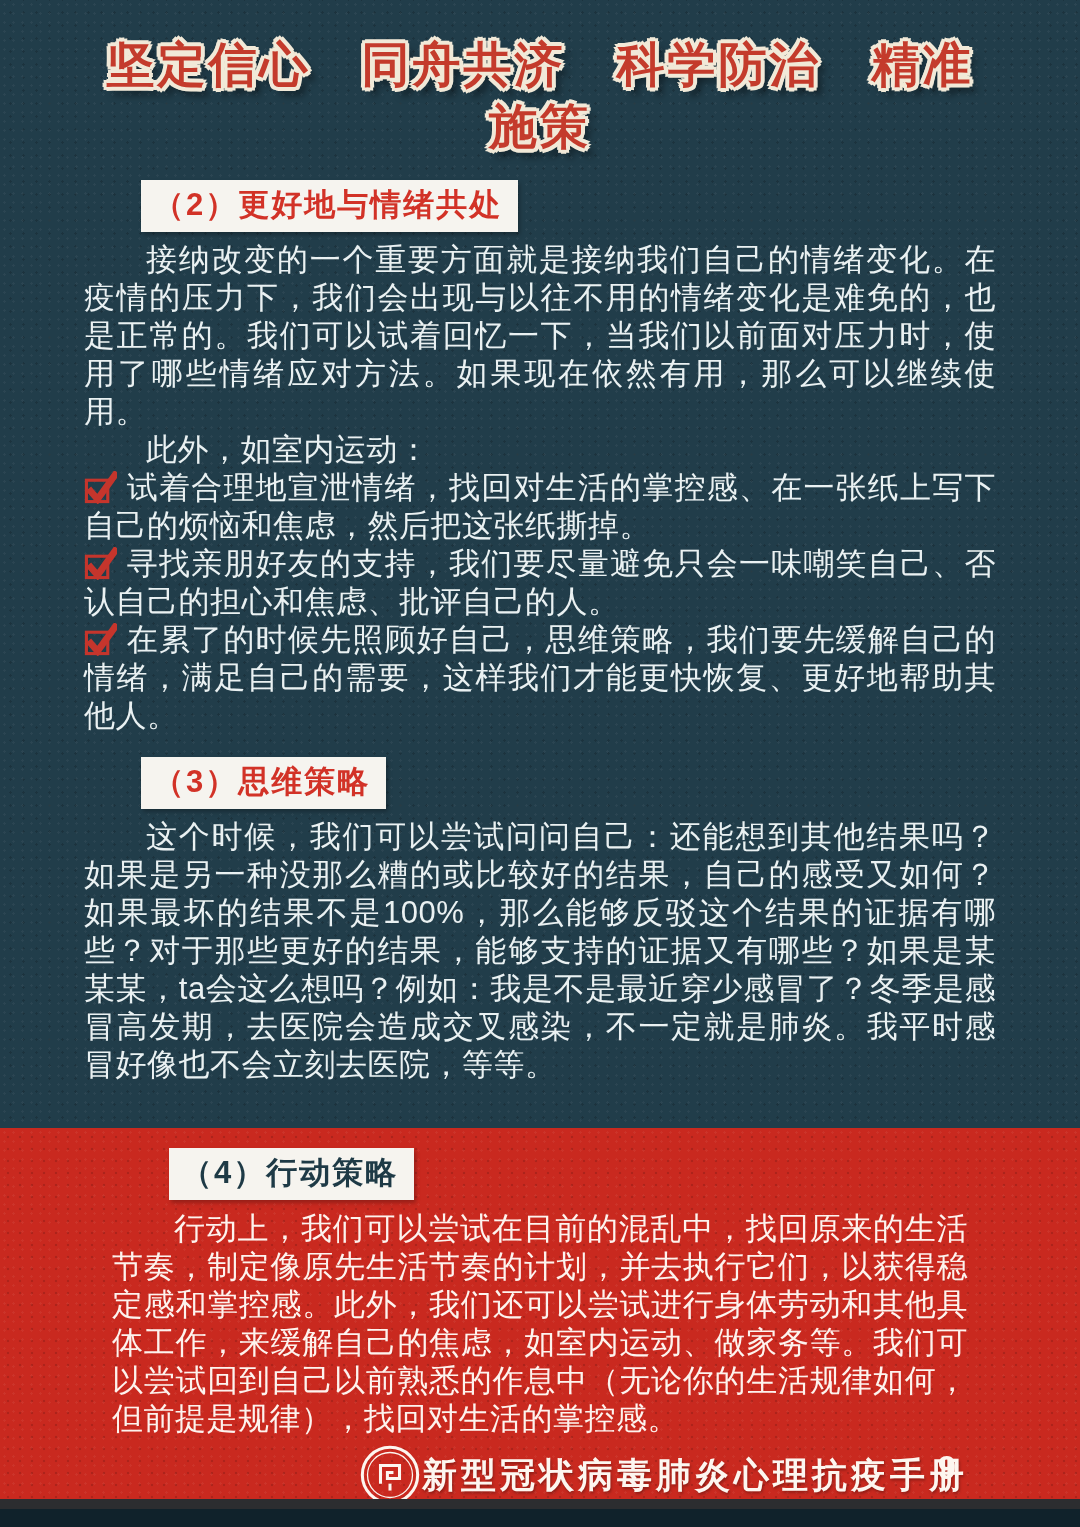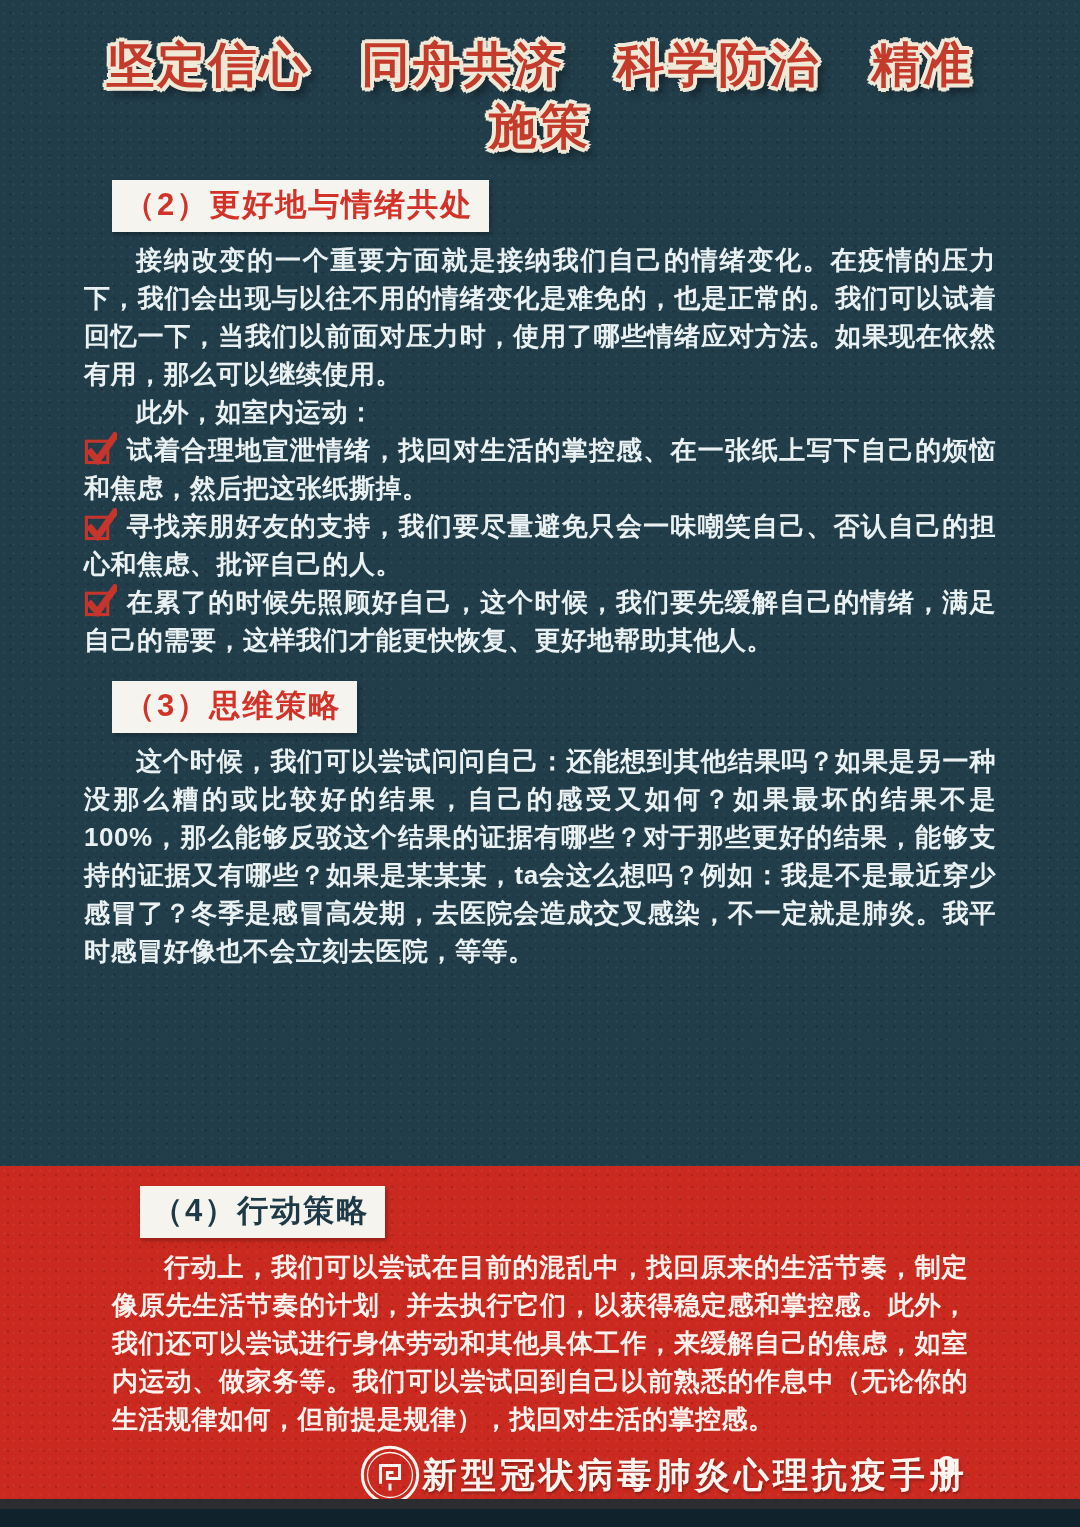--- a/index.html
+++ b/index.html
@@ -45,33 +45,32 @@
        7px  8px 7px rgba(0,0,0,0.5);
   }
 
   .badge {
     display: inline-block;
     background: #f6f4ef;
     padding: 4px 16px 6px 12px;
     font-size: 31px;
     font-weight: 900;
     letter-spacing: 2px;
-    margin-left: 28px;
+    margin-left: 57px;
     box-shadow: 2px 3px 4px rgba(0,0,0,0.25);
   }
   .badge-red  { color: #d23227; margin-top: 22px; margin-bottom: 9px; }
   .badge-teal { color: #1e3a46; margin-top: 22px; margin-bottom: 10px; }
 
   .body {
     color: #eaf1f2;
-    font-size: 26px;
+    font-size: 31px;
     line-height: 38px;
     text-align: justify;
     letter-spacing: 0.5px;
-    font-weight: bold;
   }
   .indent { text-indent: 2em; }
 
   .check-item { text-indent: 0; }
   .checkbox {
     display: inline-block;
     width: 33px; height: 33px;
     margin-right: 9px;
     vertical-align: -6px;
   }
@@ -148,21 +147,21 @@
       <p class="body check-item">
         <span class="checkbox"><svg width="33" height="33" viewBox="0 0 34 34">
               <rect x="2.5" y="9.5" width="22" height="22" fill="none" stroke="#c5352c" stroke-width="3.2"></rect>
               <path d="M7 21 L14 29 L32 4" fill="none" stroke="#c5352c" stroke-width="7" stroke-linecap="square"></path>
             </svg></span><span>寻找亲朋好友的支持，我们要尽量避免只会一味嘲笑自己、否认自己的担心和焦虑、批评自己的人。</span>
       </p>
       <p class="body check-item">
         <span class="checkbox"><svg width="33" height="33" viewBox="0 0 34 34">
               <rect x="2.5" y="9.5" width="22" height="22" fill="none" stroke="#c5352c" stroke-width="3.2"></rect>
               <path d="M7 21 L14 29 L32 4" fill="none" stroke="#c5352c" stroke-width="7" stroke-linecap="square"></path>
-            </svg></span><span>在累了的时候先照顾好自己，这个时候，我们要先缓解自己的情绪，满足自己的需要，这样我们才能更快恢复、更好地帮助其他人。</span>
+            </svg></span><span>在累了的时候先照顾好自己，思维策略，我们要先缓解自己的情绪，满足自己的需要，这样我们才能更快恢复、更好地帮助其他人。</span>
       </p>
     </section>
 
     <section>
       <div class="badge badge-red">
         <span>（3）思维策略</span>
       </div>
       <p class="body indent">这个时候，我们可以尝试问问自己：还能想到其他结果吗？如果是另一种没那么糟的或比较好的结果，自己的感受又如何？如果最坏的结果不是100%，那么能够反驳这个结果的证据有哪些？对于那些更好的结果，能够支持的证据又有哪些？如果是某某某，ta会这么想吗？例如：我是不是最近穿少感冒了？冬季是感冒高发期，去医院会造成交叉感染，不一定就是肺炎。我平时感冒好像也不会立刻去医院，等等。</p>
       
     </section>

